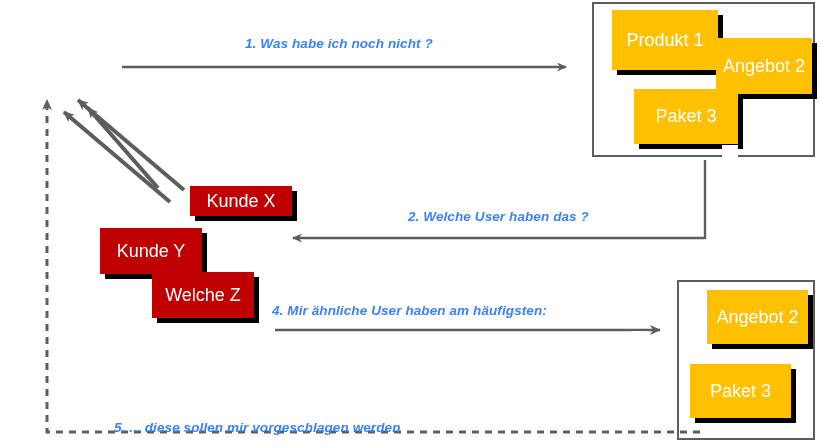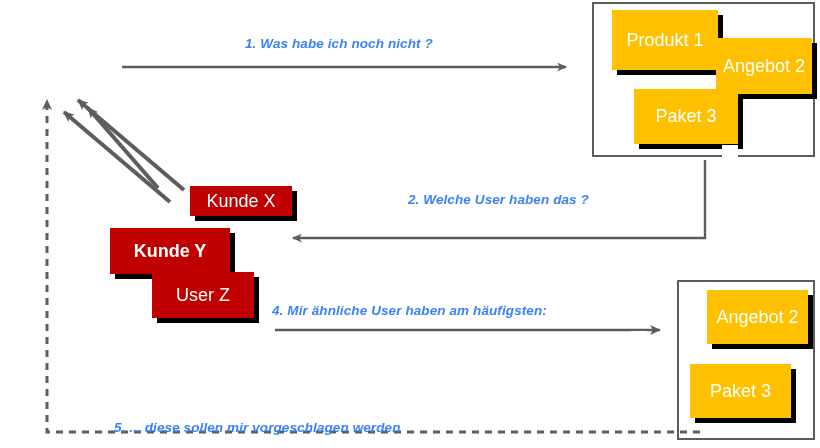--- a/index.html
+++ b/index.html
@@ -104,25 +104,25 @@
 
     <g>
       <path d="M700,432 L47,432 L47,100" fill="none" stroke="#5a5f5e" stroke-width="3" stroke-dasharray="7 6" marker-end="url(#arrow-thick)"></path>
     </g>
   </svg>
 
 
   <div class="box red" style="left:180px; top:186px; width:102px; height:30px; font-size:18px; z-index:6;margin-left:10px;">
     <span>Kunde X</span>
   </div>
-  <div class="box red" style="left:110px; top:228px; width:120px; height:46px; font-size:18px; z-index:5;font-weight:bold;">
+  <div class="box red" style="left:100px; top:228px; width:102px; height:46px; font-size:18px; z-index:5;">
     <span>Kunde Y</span>
   </div>
   <div class="box red" style="left:152px; top:272px; width:102px; height:46px; font-size:18px; z-index:7;">
-    <span>User Z</span>
+    <span>Welche Z</span>
   </div>
 
   <div class="frame" style="left:592px; top:2px; width:223px; height:155px;"></div>
 
   <div class="box yellow" style="left:612px; top:10px; width:106px; height:60px; font-size:18px; z-index:4;">
     <span>Produkt 1</span>
   </div>
   <div class="box yellow" style="left:716px; top:38px; width:96px; height:56px; font-size:18px; z-index:5;">
     <span>Angebot 2</span>
   </div>
@@ -138,20 +138,20 @@
     <span>Angebot 2</span>
   </div>
   <div class="box yellow" style="left:690px; top:364px; width:101px; height:54px; font-size:18px;">
     <span>Paket 3</span>
   </div>
 
   <div class="marker" style="left:631px; top:331px; width:16px; height:15px; z-index:8;"></div>
 
   <div class="step-label" style="left:245px; top:36px; font-size:13.5px;">1. Was habe ich noch nicht ?</div>
 
-  <div class="step-label" style="left:408px; top:192px; font-size:13.5px;">2. Welche User haben das ?</div>
+  <div class="step-label" style="left:408px; top:209px; font-size:13.5px;">2. Welche User haben das ?</div>
 
 
   <div class="step-label" style="left:272px; top:303px; font-size:13.5px;">4. Mir ähnliche User haben am häufigsten:</div>
 
   <div class="step-label" style="left:114px; top:420px; font-size:13.5px;">5. ... diese sollen mir vorgeschlagen werden</div>
 
 </div>
 
 </body></html>

